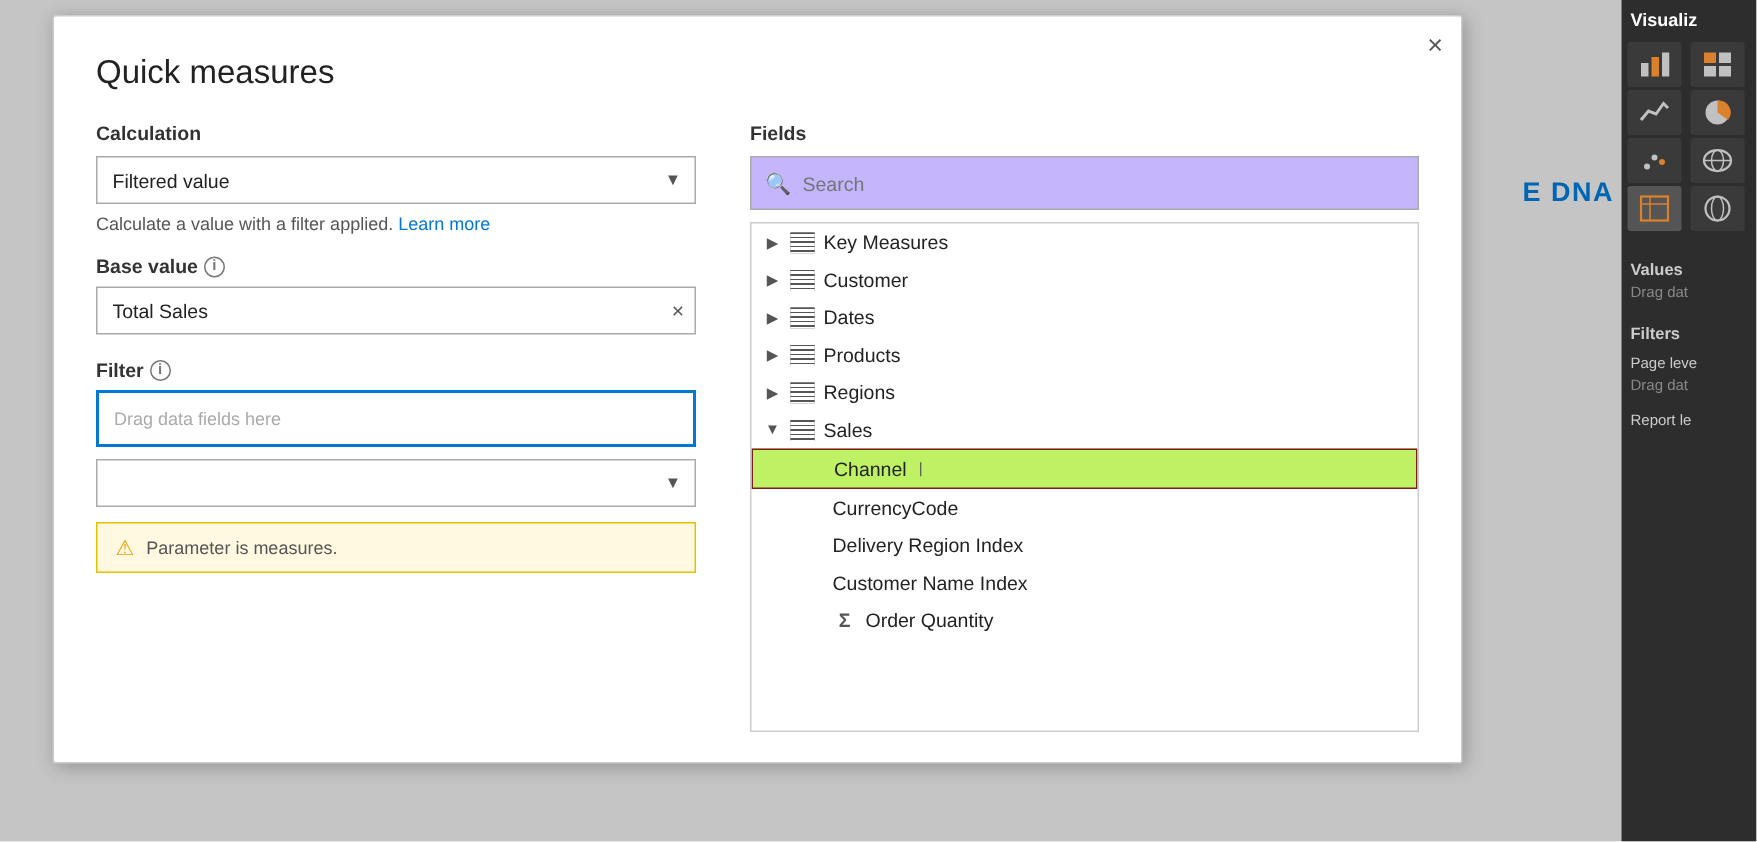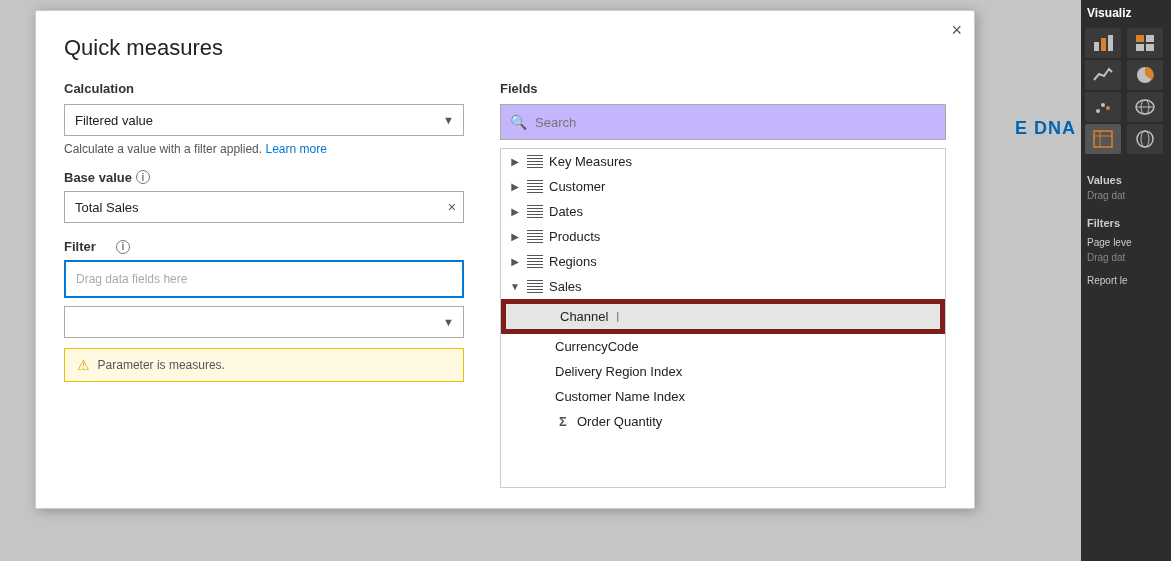--- a/index.html
+++ b/index.html
@@ -172,21 +172,21 @@
       color: #0078d4;
       text-decoration: none;
     }
 
     .sub-section-label {
       font-size: 13px;
       font-weight: 600;
       color: #333;
       margin-bottom: 6px;
       display: flex;
-      align-items: flex-start;
+      align-items: center;
       gap: 4px;
     }
 
     .info-icon {
       display: inline-flex;
       align-items: center;
       justify-content: center;
       width: 14px;
       height: 14px;
       border: 1px solid #777;
@@ -223,21 +223,21 @@
       font-size: 14px;
     }
 
     .filter-section-label {
       font-size: 13px;
       font-weight: 600;
       color: #333;
       margin-bottom: 6px;
       display: flex;
       align-items: center;
-      gap: 20px;
+      gap: 4px;
     }
 
     .drag-field-box {
       width: 100%;
       height: 38px;
       border: 2px solid #0078d4;
       background: white;
       padding: 0 10px;
       font-size: 12px;
       color: #aaa;
@@ -318,22 +318,22 @@
       display: flex;
       align-items: center;
       padding: 5px 8px;
       cursor: pointer;
       gap: 6px;
       font-size: 13px;
       color: #222;
     }
 
     .tree-item.selected {
-      background: #e5e5e5;
-      border: 5px solid #7f1d1d;
+      background: #bef264;
+      border: 1px solid #7f1d1d;
     }
 
     .tree-item.child {
       padding-left: 36px;
     }
 
     .tree-expand {
       font-size: 10px;
       color: #555;
       width: 12px;

